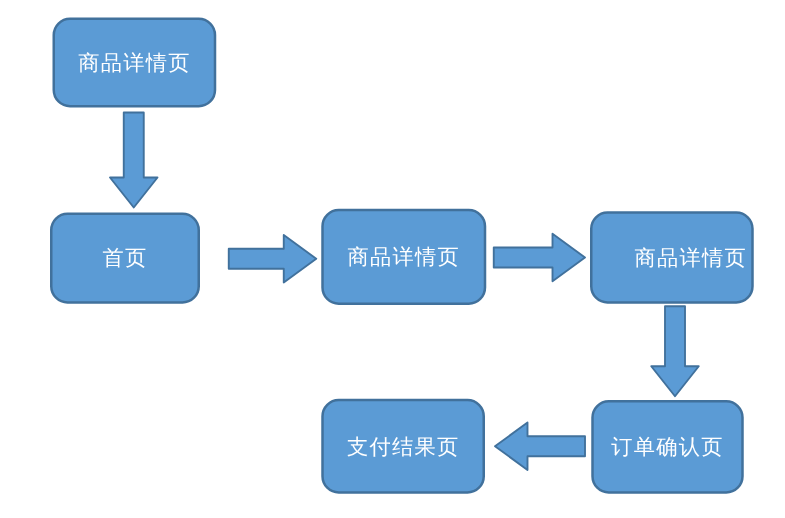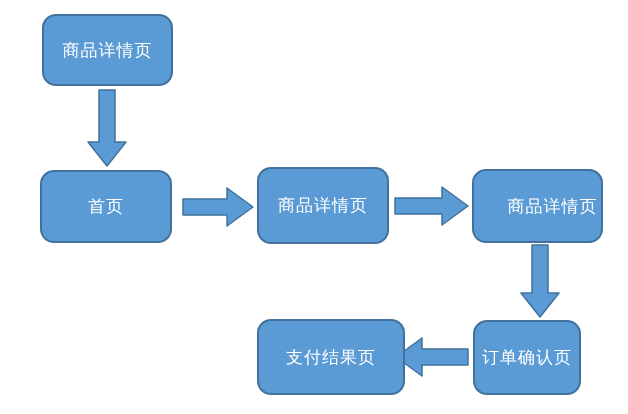--- a/index.html
+++ b/index.html
@@ -25,25 +25,25 @@
     border-radius: 14px;
     color: var(--node-text, #fff);
     display: flex;
     align-items: center;
     justify-content: center;
     font-size: 17px;
     letter-spacing: 1px;
     text-align: center;
   }
   .node-external-channel { left: 42px;  top: 14px;  width: 131px; height: 72px; }
-  .node-home             { left: 40px;  top: 170px; width: 132px; height: 73px; }
+  .node-home             { left: 40px;  top: 170px; width: 120px; height: 73px; }
   .node-product-list     { left: 257px; top: 167px; width: 132px; height: 77px; }
   .node-product-detail   { left: 472px; top: 169px; width: 131px; height: 74px; padding-left: 30px; }
-  .node-order-confirm    { left: 473px; top: 320px; width: 108px; height: 75px; text-align: right; }
-  .node-payment-result   { left: 257px; top: 319px; width: 148px; height: 76px; }
+  .node-order-confirm    { left: 473px; top: 320px; width: 122px; height: 75px; text-align: right; }
+  .node-payment-result   { left: 257px; top: 319px; width: 131px; height: 76px; }
 
   .arrow-layer {
     position: absolute;
     left: 0;
     top: 0;
     width: 628px;
     height: 414px;
     pointer-events: none;
   }
   .arrow-layer polygon {

